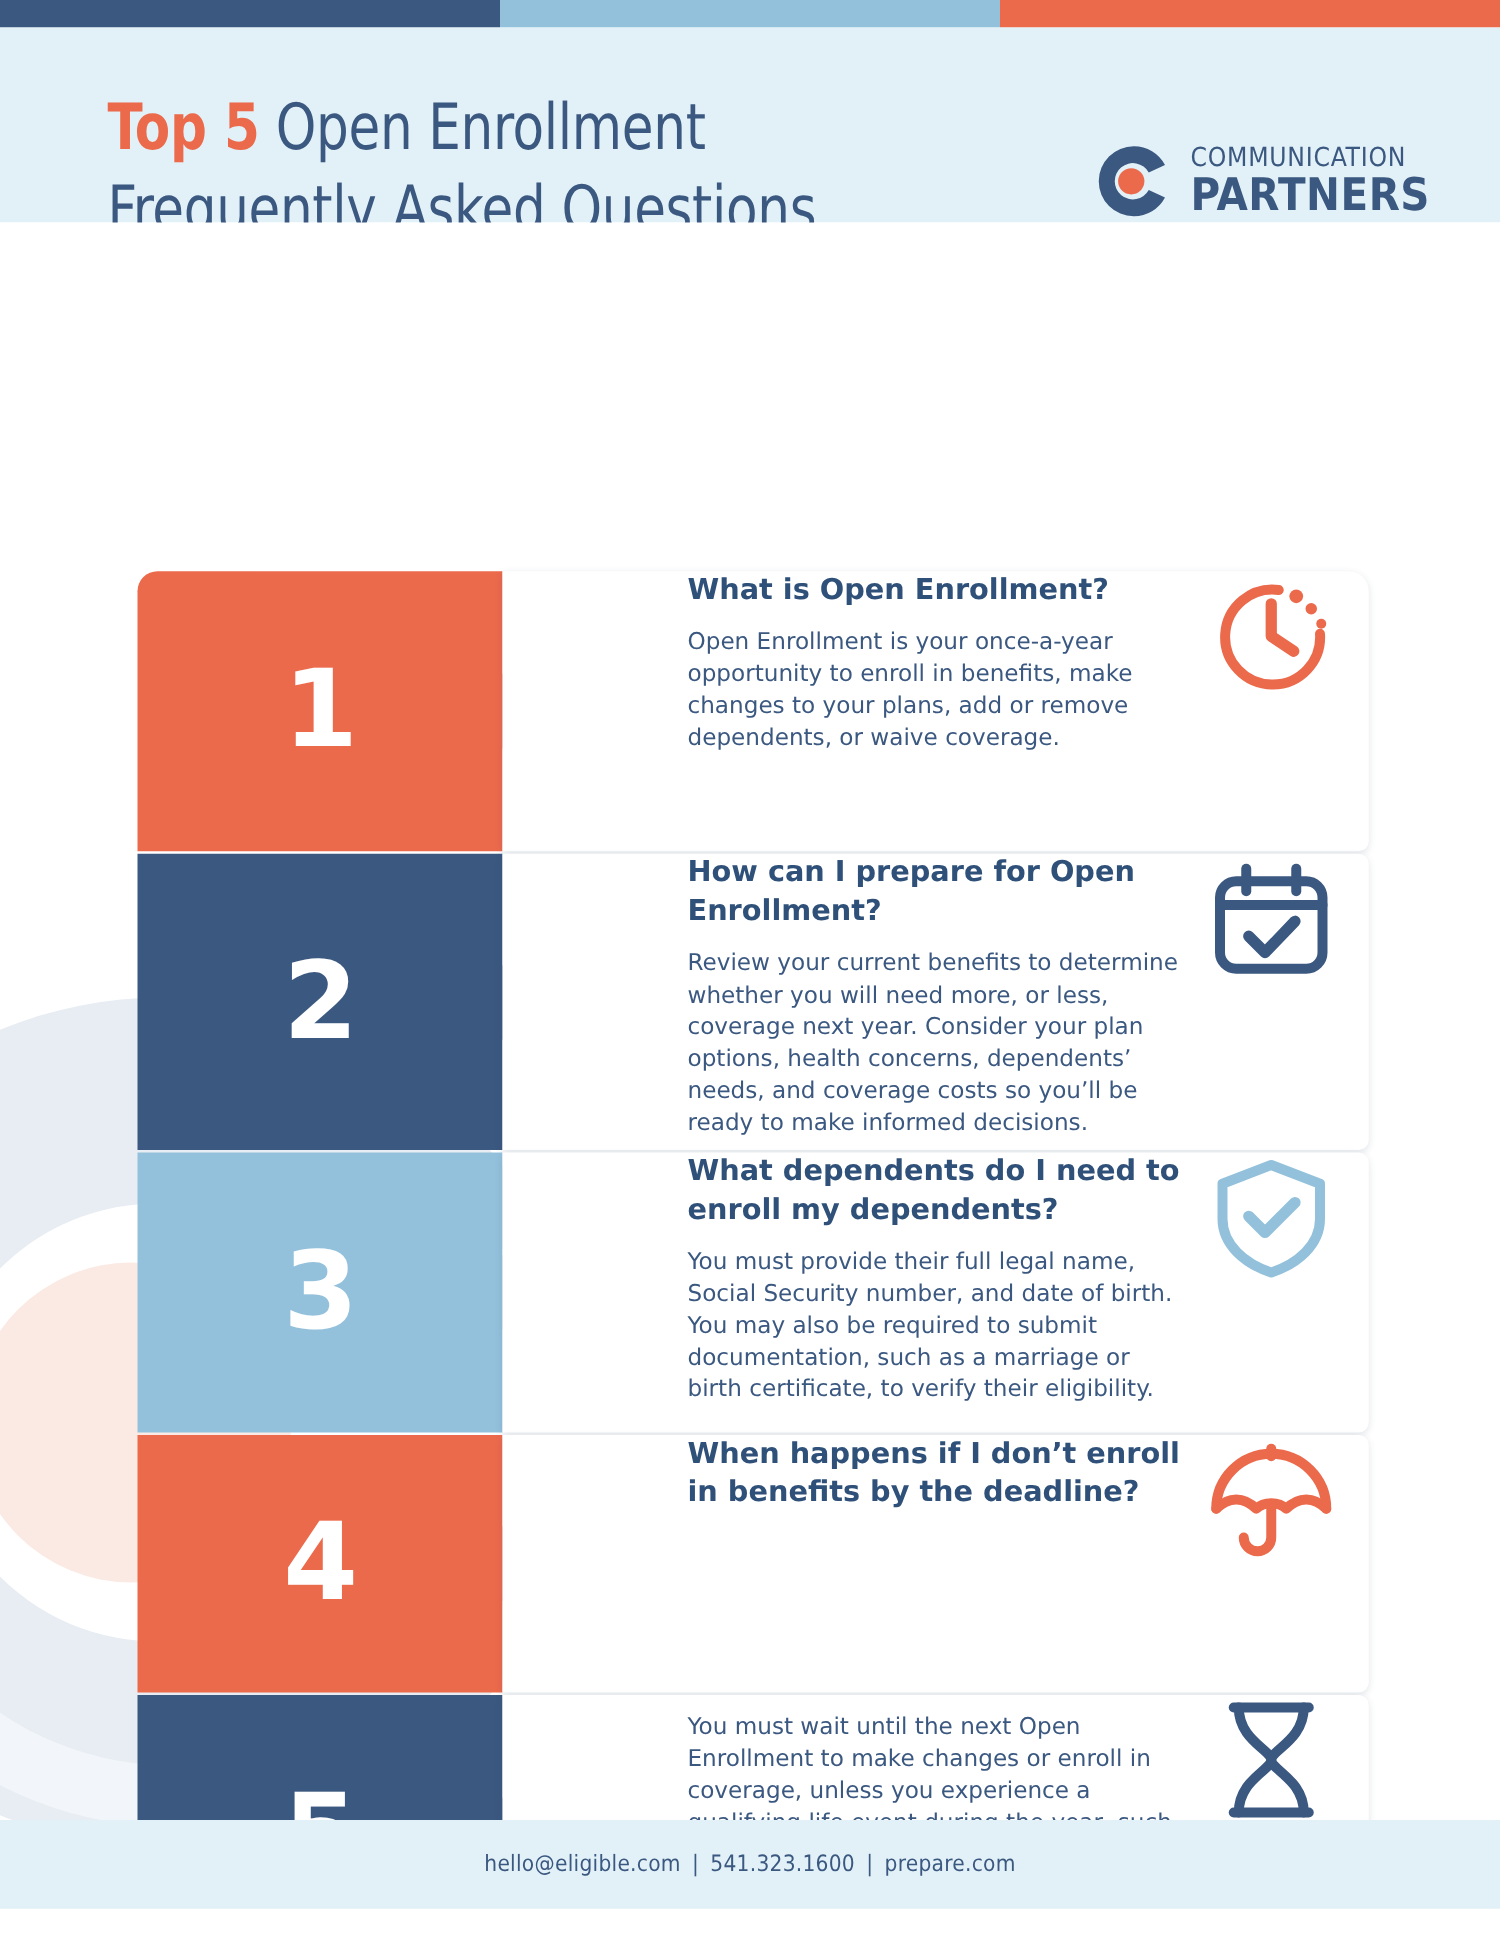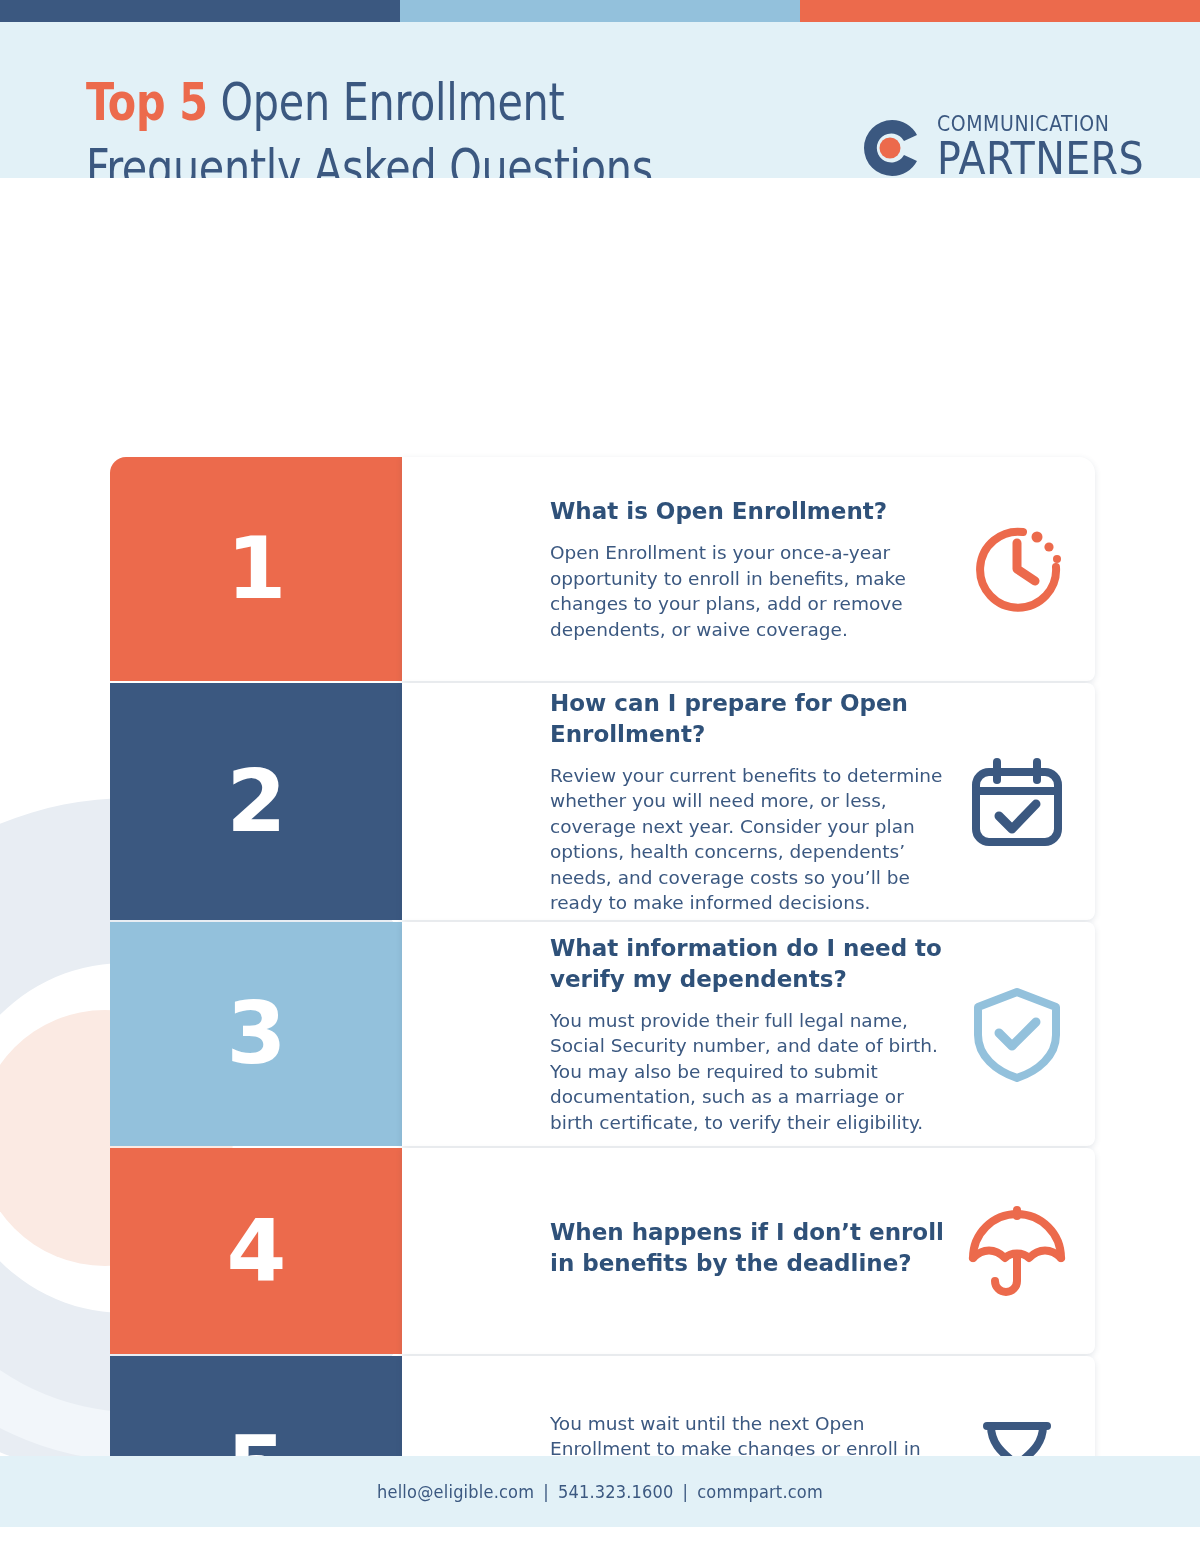--- a/index.html
+++ b/index.html
@@ -68,23 +68,23 @@
     font-family: "DejaVu Sans Condensed", "Liberation Sans Narrow", "Liberation Sans", sans-serif;
     line-height: 1;
   }
   .logo-line1 {
     font-size: 21px;
     letter-spacing: 0.6px;
     font-weight: 400;
     display: block;
   }
   .logo-line2 {
-    font-size: 44px;
+    font-size: 36px;
     letter-spacing: 0.4px;
-    font-weight: 400;
+    font-weight: 700;
     display: block;
     margin-top: 2px;
   }
 
   
   .body-area {
     position: relative;
     width: 1200px;
     height: 1278px;
     background: #ffffff;
@@ -154,21 +154,21 @@
     box-shadow: 0 2px 6px rgba(40,60,90,0.13);
     border-radius: 0 8px 8px 0;
   }
   .card-inner {
     position: absolute;
     left: 148px;
     right: 26px;
     top: 0;
     bottom: 0;
     display: flex;
-    align-items: center;
+    align-items: flex-start;
     justify-content: space-between;
     gap: 18px;
   }
   .card-text { flex: 1 1 auto; max-width: 470px; }
   .q-title {
     color: #2F5179;
     font-size: 23px;
     font-weight: 700;
     line-height: 31px;
     margin-bottom: 6px;
@@ -318,21 +318,21 @@
     </div>
 
     <div class="faq-row r3 c-light">
       <div class="num-block">
         <span class="num">3</span>
       </div>
       <div class="arrow"></div>
       <div class="card">
         <div class="card-inner">
           <div class="card-text">
-            <div class="q-title">What information do I need to verify my dependents?</div>
+            <div class="q-title">What dependents do I need to enroll my dependents?</div>
             <div class="q-body">You must provide their full legal name, Social Security number, and date of birth. You may also be required to submit documentation, such as a marriage or birth certificate, to verify their eligibility.</div>
           </div>
           <div class="card-icon">
             <svg viewBox="0 0 104 104">
               <g fill="none" stroke="#93C1DC" stroke-width="8" stroke-linecap="round" stroke-linejoin="round">
                 <path d="M52 10 L91 25 L91 53 C91 74 73 89 52 96 C31 89 13 74 13 53 L13 25 Z"></path>
                 <path d="M34 51 L47 64 L71 40" stroke-width="9"></path>
               </g>
             </svg>
           </div>
@@ -386,15 +386,15 @@
           </div>
         </div>
       </div>
     </div>
 
   </div>
 </div>
 
 <div class="footer">
   <div class="footer-text">
-    <span>hello@eligible.com</span><span class="footer-sep">|</span><span>541.323.1600</span><span class="footer-sep">|</span><span>commpart.com</span>
+    <span>hello@eligible.com</span><span class="footer-sep">|</span><span>541.323.1600</span><span class="footer-sep">|</span><span>prepare.com</span>
   </div>
 </div>
 
 </body></html>

